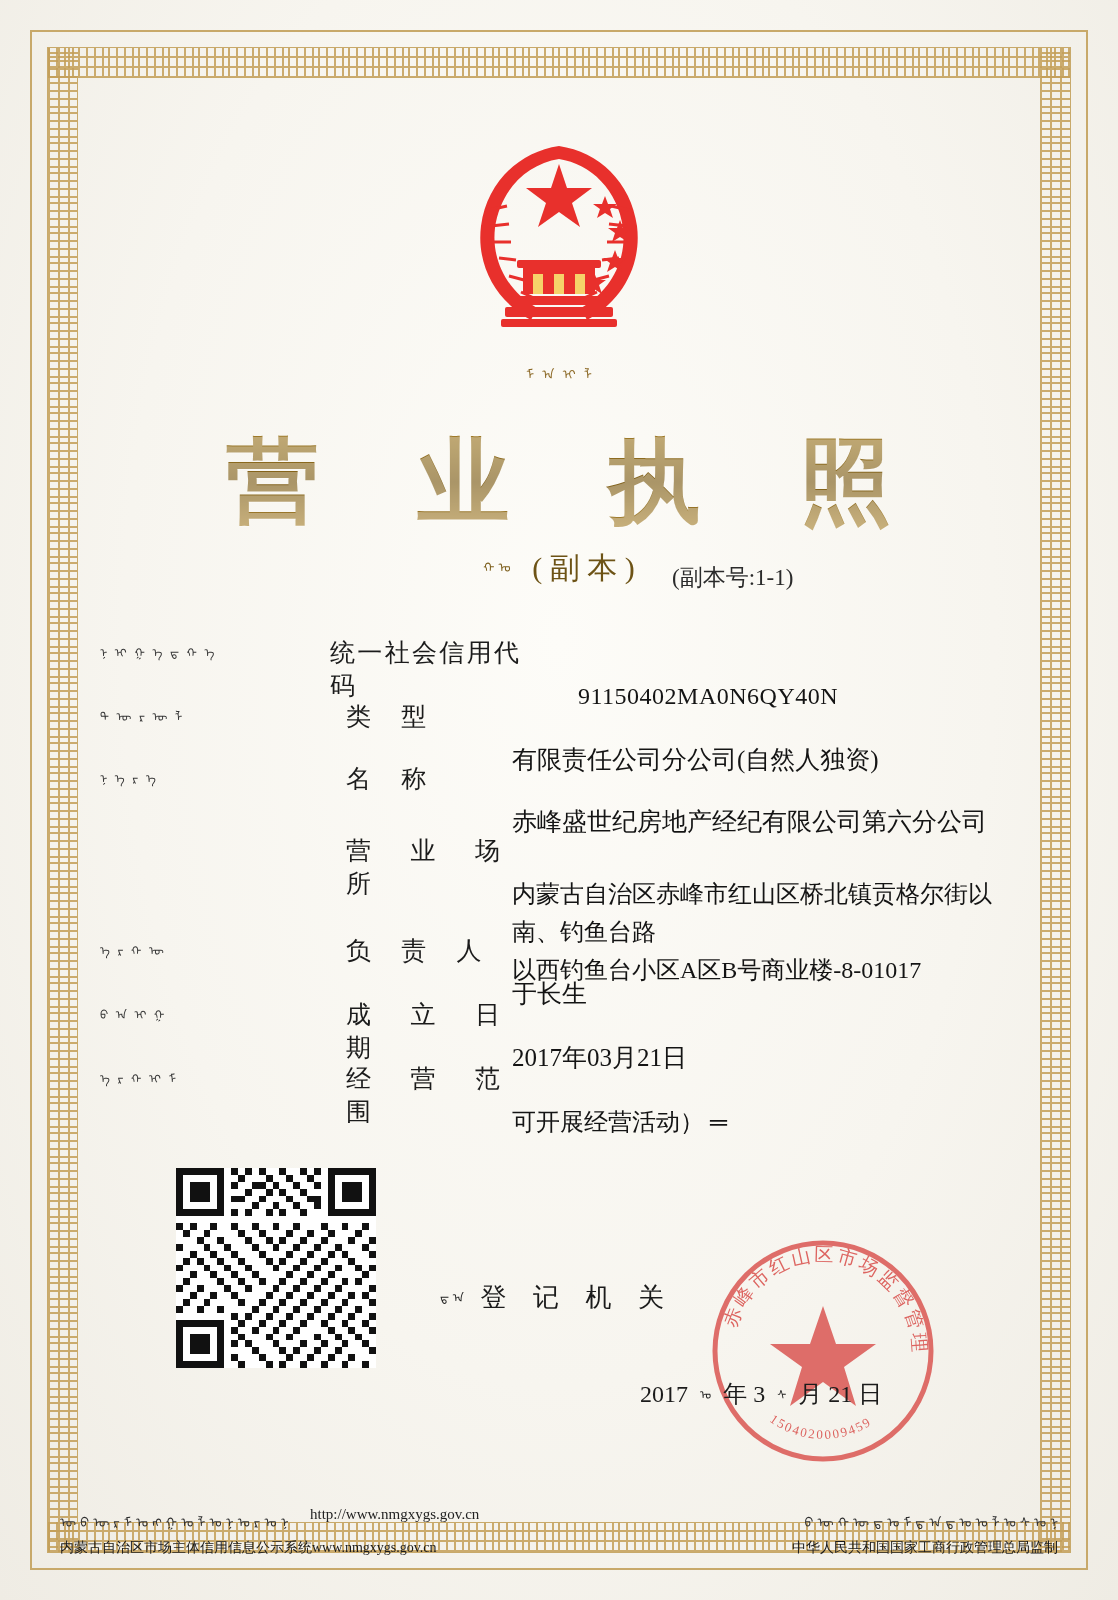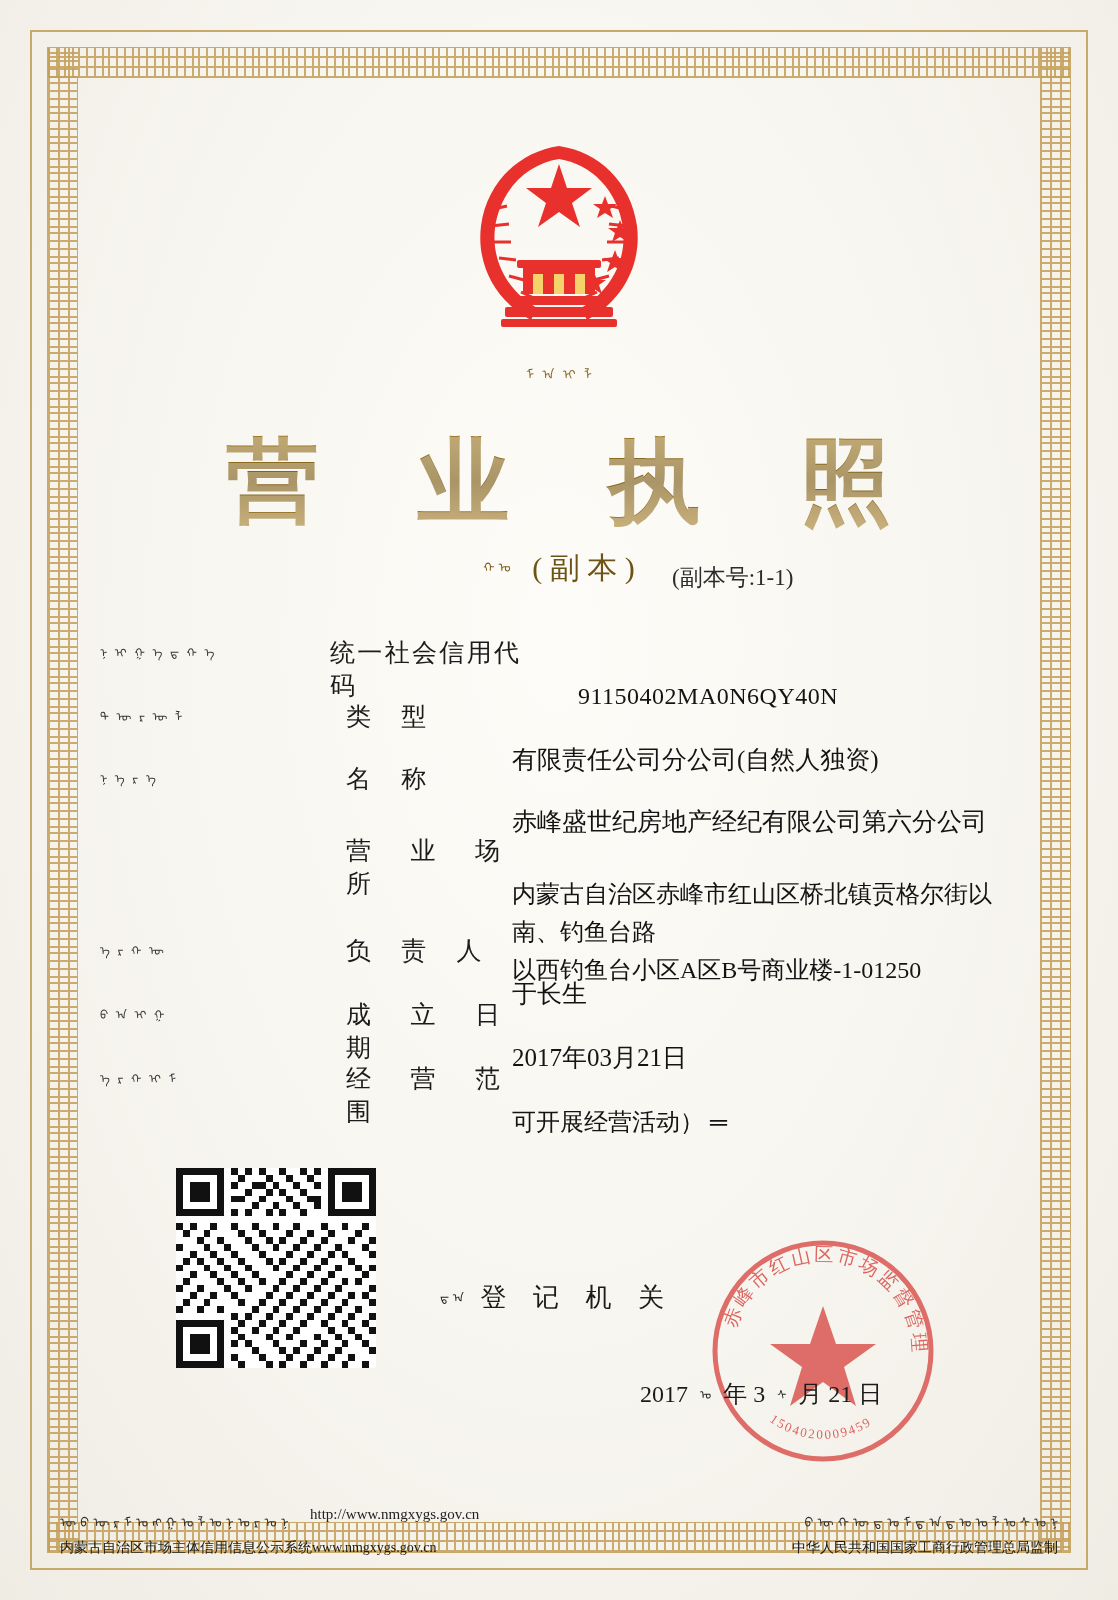--- a/index.html
+++ b/index.html
@@ -231,21 +231,21 @@
     <div class="row" style="min-height:64px;">
       <span class="mong-label mongv">ᠨ&nbsp;&nbsp;ᠡ&nbsp;&nbsp;ᠷ&nbsp;&nbsp;ᠡ</span>
       <span class="cn-label">名        称</span>
       <span class="value">赤峰盛世纪房地产经纪有限公司第六分公司</span>
     </div>
 
     <div class="row" style="min-height:92px;">
       <span class="cn-label">营 业 场 所</span>
       <span class="value small">
         <span>内蒙古自治区赤峰市红山区桥北镇贡格尔街以南、钓鱼台路</span>
-        <span class="line2">以西钓鱼台小区A区B号商业楼-1-01250</span>
+        <span class="line2">以西钓鱼台小区A区B号商业楼-8-01017</span>
       </span>
     </div>
 
     <div class="row" style="min-height:56px;">
       <span class="mong-label mongv">ᠡ&nbsp;&nbsp;ᠷ&nbsp;&nbsp;ᠬ&nbsp;&nbsp;ᠦ</span>
       <span class="cn-label">负 责 人</span>
       <span class="value">于长生</span>
     </div>
 
     <div class="row" style="min-height:56px;">

